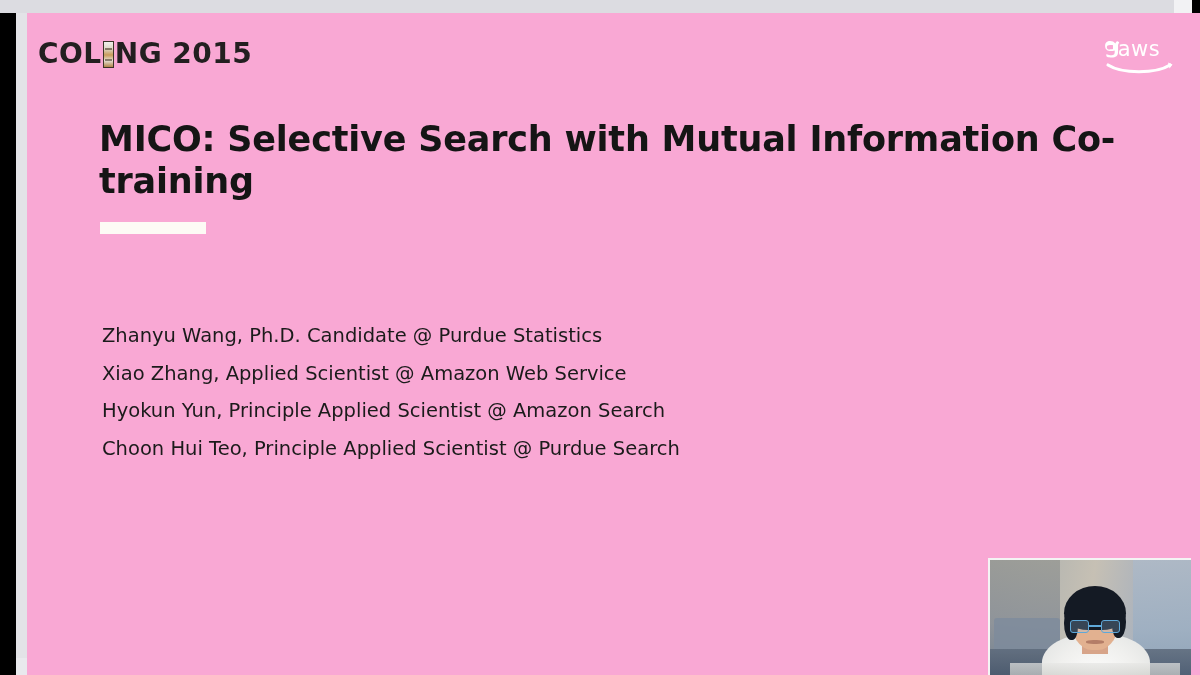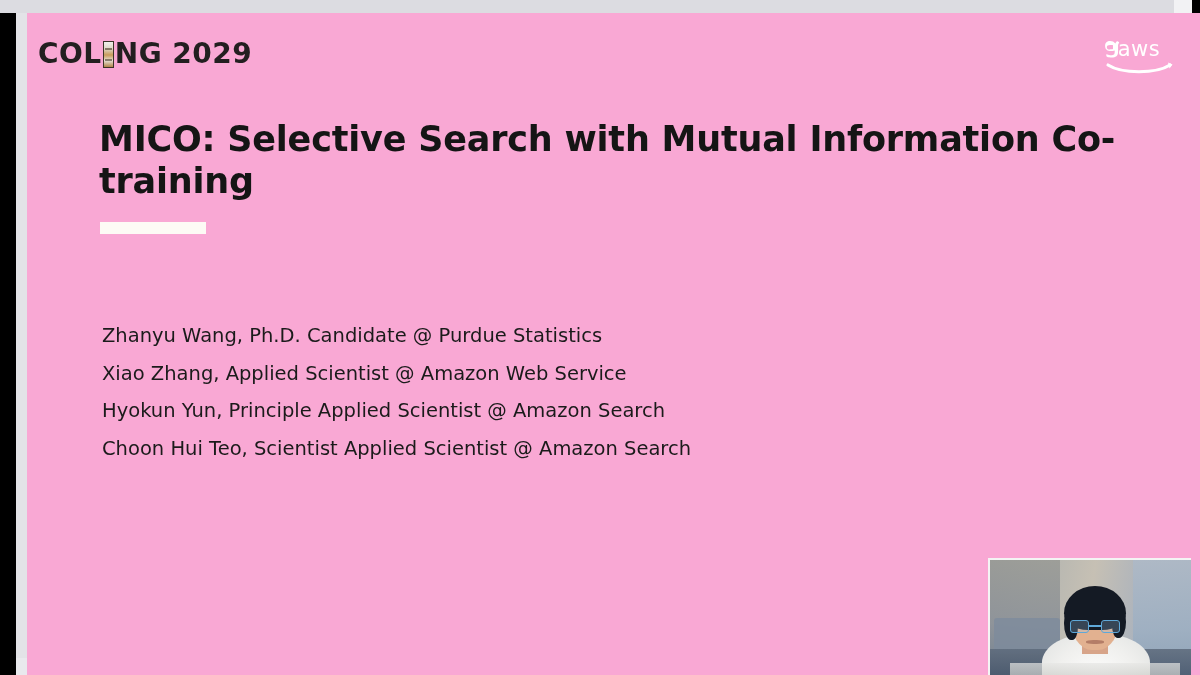--- a/index.html
+++ b/index.html
@@ -305,21 +305,21 @@
   <div class="chrome-top"></div>
   <div class="chrome-right"></div>
   <div class="chrome-bottom"></div>
   <div class="chrome-edge-black-right"></div>
 
   <div id="slide">
 
     <div class="coling-logo">
       <span>COL</span>
       <span class="mark-i"></span>
-      <span>NG 2029</span>
+      <span>NG 2015</span>
     </div>
 
     <div class="aws-logo">
       <svg viewBox="0 0 78 42" width="78" height="42" aria-hidden="true">
         <g fill="#ffffff">
 
           <path d="M14.6 14.8c0-.9.1-1.6.3-2.1.2-.5.5-1.1.9-1.7.1-.2.2-.4.2-.6 0-.2-.1-.4-.4-.6l-1.4-.9c-.2-.1-.4-.2-.6-.2-.2 0-.4.1-.6.3-.3.3-.6.7-.8 1.1-.2.4-.5.9-.7 1.4-1.7-2-3.9-3-6.5-3-1.9 0-3.4.5-4.5 1.6C-.6 11.2-1.1 12.7-1.1 14.5c0 1.9.6 3.5 1.9 4.6 1.3 1.2 3 1.7 5.2 1.7 .7 0 1.4-.1 2.2-.2 .8-.1 1.6-.3 2.4-.6v1.5c0 1.7-.3 2.8-1 3.5-.7.7-1.9 1-3.5 1-.8 0-1.5-.1-2.3-.3-.8-.2-1.5-.4-2.2-.7-.2-.1-.4-.2-.5-.2-.1 0-.2 0-.3 0-.3 0-.4.2-.4.6v1.1c0 .3.1.5.2.7.1.2.3.3.6.4.7.4 1.6.7 2.6.9 1 .2 2.1.3 3.2.3 2.5 0 4.4-.6 5.7-1.7 1.3-1.2 2-2.9 2-5.2v-8.1zM8.5 18.2c-.6.2-1.3.4-2 .5-.7.1-1.4.2-2 .2-1.1 0-2-.2-2.6-.7-.6-.4-.9-1.1-.9-2 0-.9.3-1.6 1-2.1.7-.5 1.7-.7 3-.7 .6 0 1.2 0 1.8.1 .6.1 1.2.2 1.7.3v4.4z" transform="translate(6,-1) scale(0.82)"></path>
         </g>
 
         <text x="39" y="21" font-family="DejaVu Sans, sans-serif" font-size="21" font-weight="400" fill="#ffffff" text-anchor="middle" letter-spacing="0.5">aws</text>
@@ -330,21 +330,21 @@
     </div>
 
     <div class="slide-title">MICO: Selective Search with Mutual Information Co-training</div>
 
     <div class="rule"></div>
 
     <div class="authors">
       <div class="author-line">Zhanyu Wang, Ph.D. Candidate @ Purdue Statistics</div>
       <div class="author-line">Xiao Zhang, Applied Scientist @ Amazon Web Service</div>
       <div class="author-line">Hyokun Yun, Principle Applied Scientist @ Amazon Search</div>
-      <div class="author-line">Choon Hui Teo, Scientist Applied Scientist @ Amazon Search</div>
+      <div class="author-line">Choon Hui Teo, Principle Applied Scientist @ Purdue Search</div>
     </div>
 
   </div>
 
   <div id="webcam">
     <div class="cam-bg"></div>
     <div class="cam-wall-left"></div>
     <div class="cam-wall-right"></div>
     <div class="cam-furniture"></div>
     <div class="cam-desk"></div>

